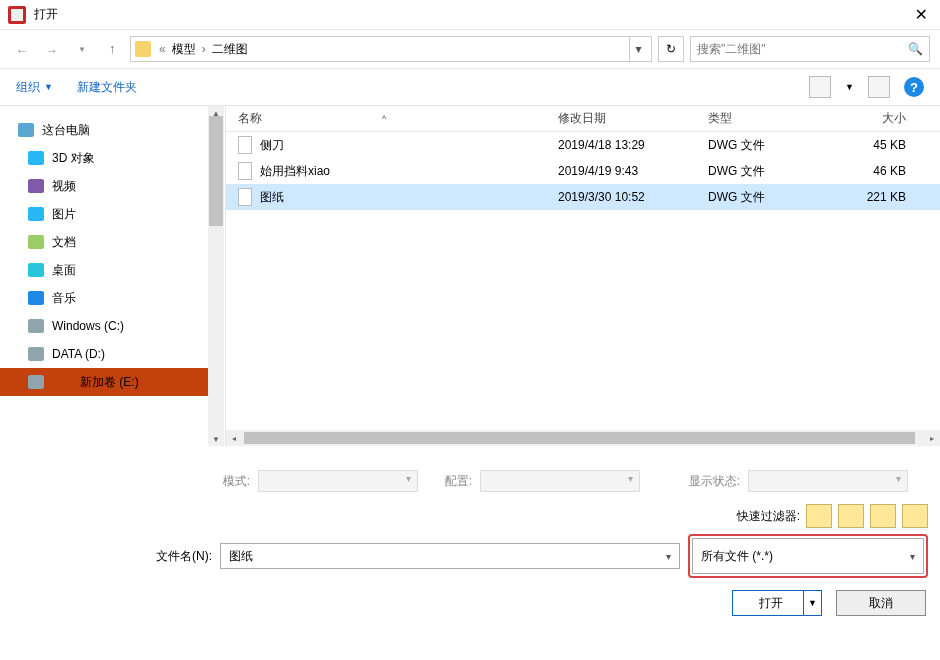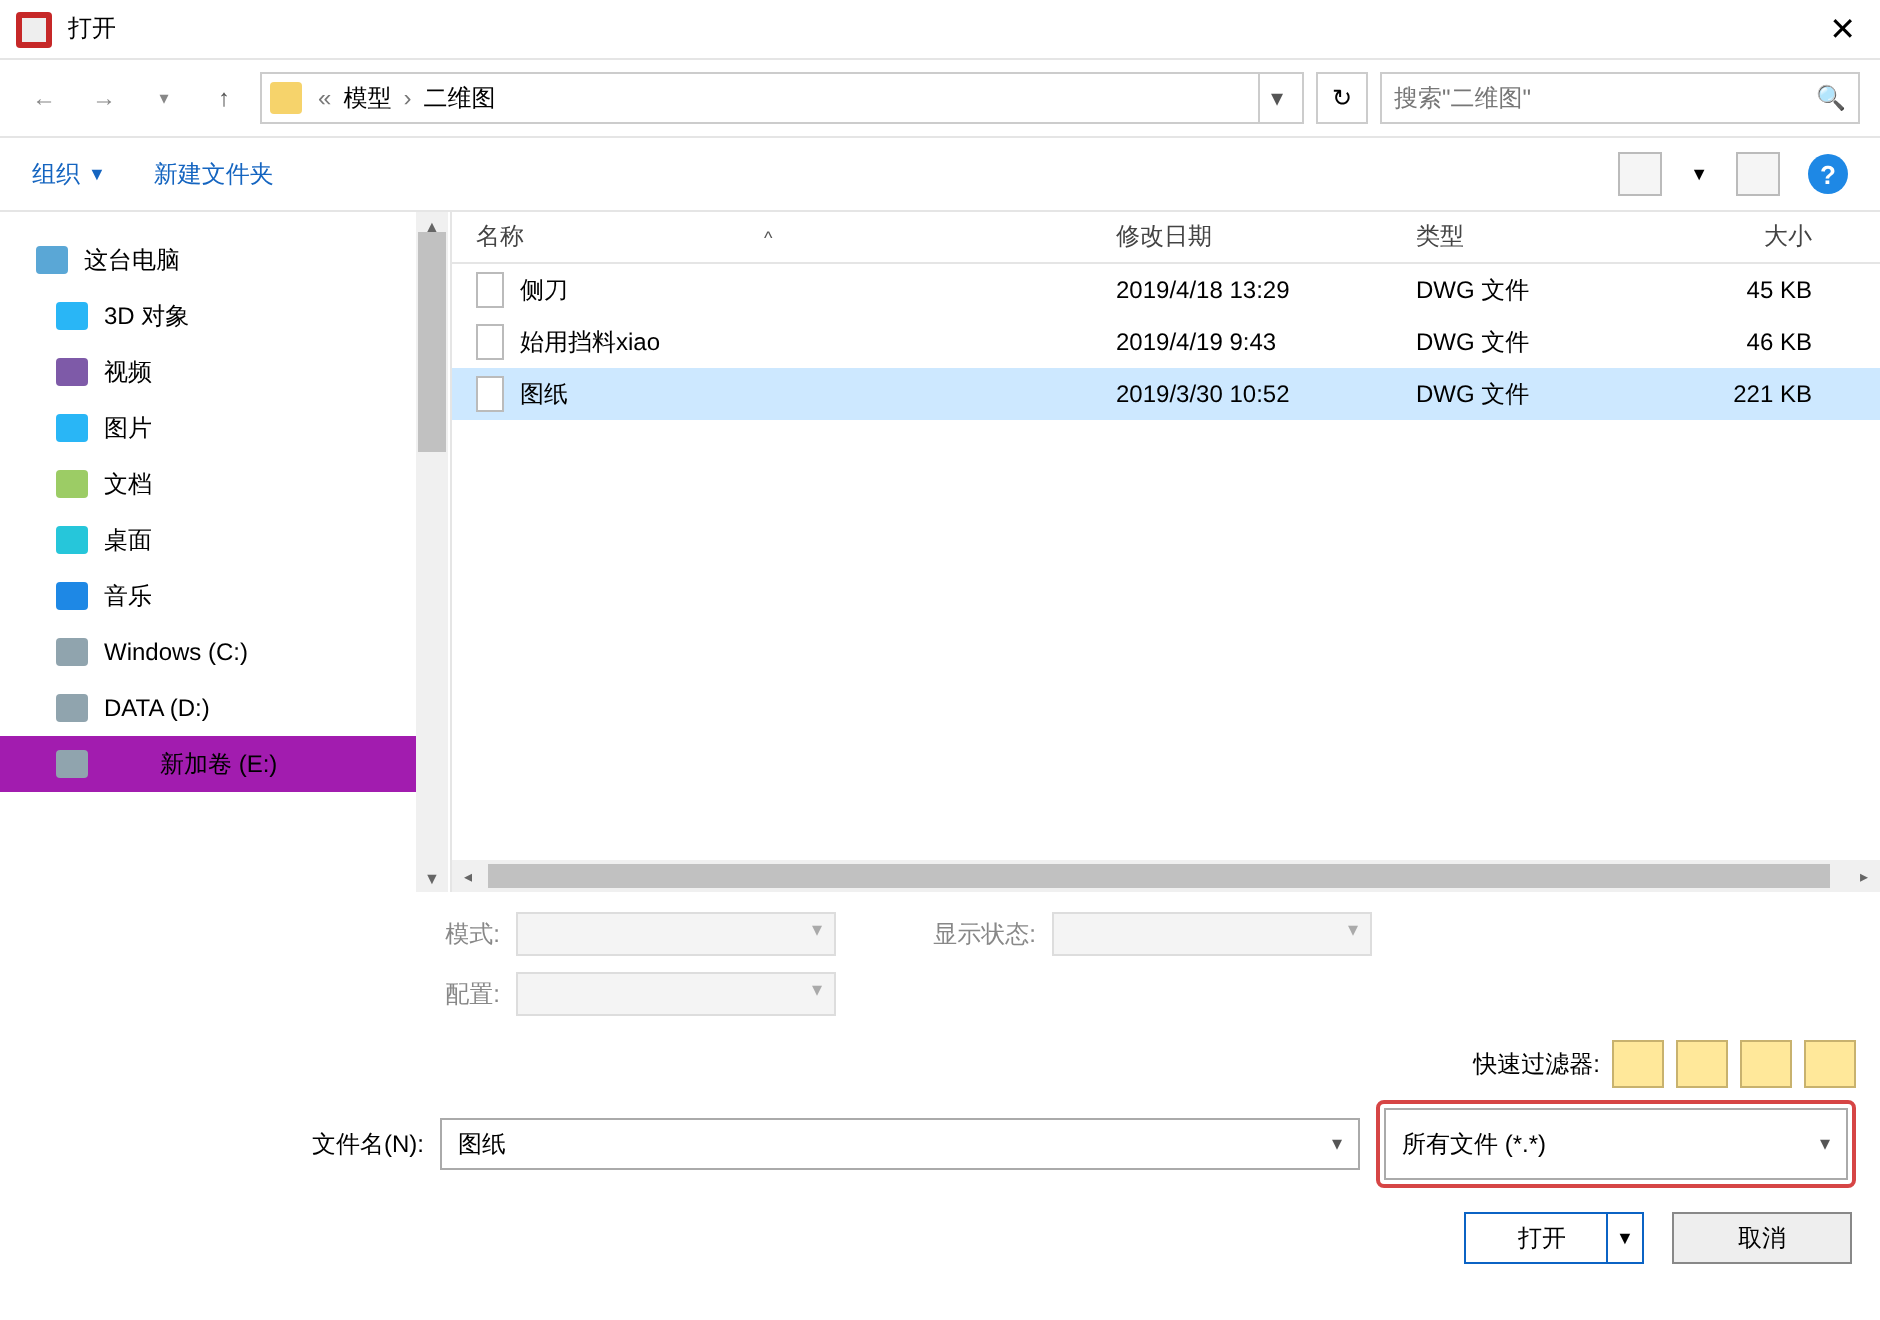--- a/index.html
+++ b/index.html
@@ -129,21 +129,21 @@
     overflow: hidden;
   }
   .tree-item {
     display: flex; align-items: center;
     height: 28px;
     padding-left: 28px;
     gap: 8px;
     cursor: pointer;
   }
   .tree-item.root { padding-left: 18px; }
-  .tree-item.selected { background: #a21caf; gap: 36px; }
+  .tree-item.selected { background: #c2410c; gap: 36px; }
   .tree-icon {
     width: 16px; height: 14px;
     background: #5aa7d6;
     border-radius: 2px;
     flex-shrink: 0;
   }
   .tree-icon.cyan { background: #29b6f6; }
   .tree-icon.film { background: #7e5aa8; }
   .tree-icon.pic  { background: #29b6f6; }
   .tree-icon.doc  { background: #9ccc65; }
@@ -225,21 +225,21 @@
   }
   .fl-hscroll .spacer { flex: 1; }
 
   
   .configrow {
     display: flex;
     padding: 10px 12px 4px 204px;
     gap: 40px;
     color: #888;
   }
-  .config-col { display: flex; flex-direction: column; gap: 8px; }
+  .config-col { display: flex; gap: 8px; margin-top: 14px; }
   .config-field { display: flex; align-items: center; gap: 8px; }
   .config-field label { width: 46px; text-align: right; }
   .fake-combo {
     width: 160px; height: 22px;
     border: 1px solid #ddd;
     background: #f4f4f4;
     position: relative;
   }
   .fake-combo::after {
     content: "▾"; position: absolute; right: 6px; top: 2px;

